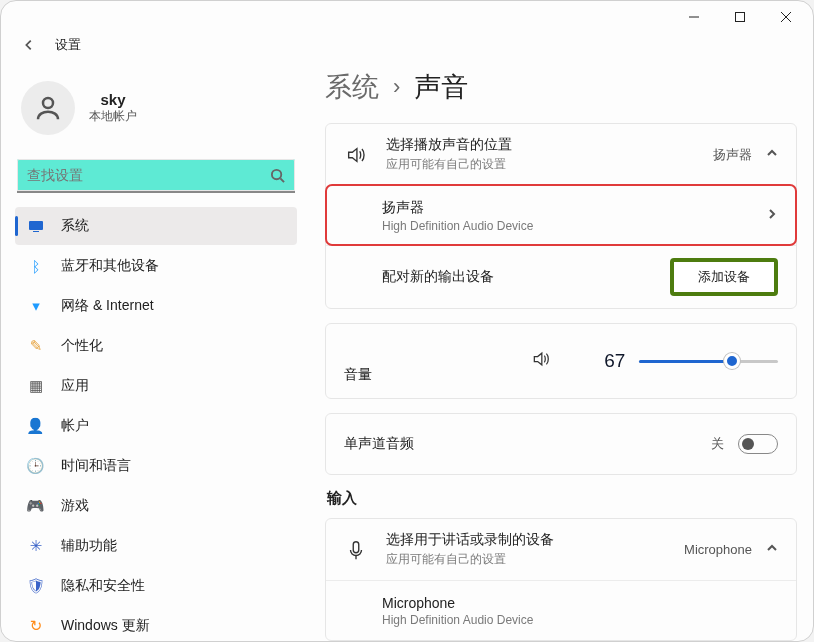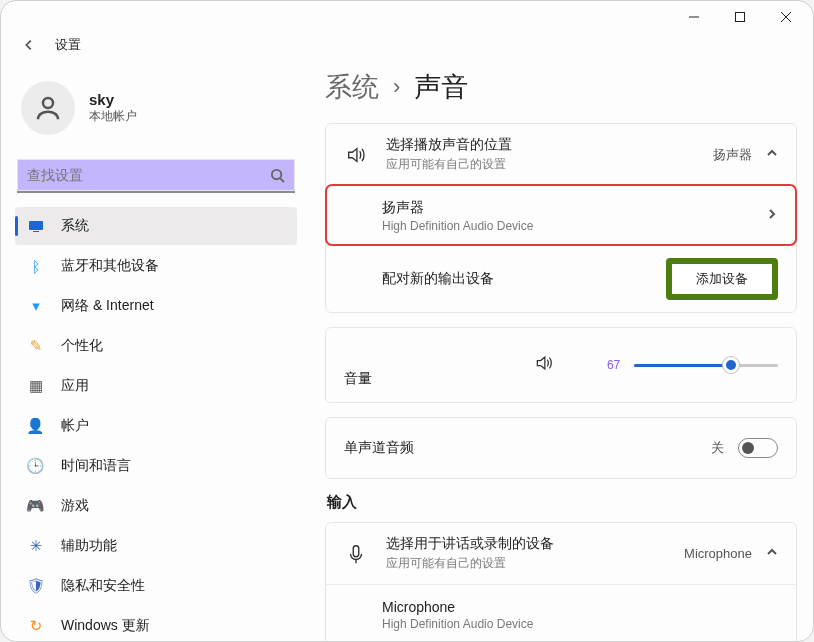--- a/index.html
+++ b/index.html
@@ -7,26 +7,26 @@
 .window { width:814px; height:642px; background:#fdfdfd; border-radius:16px; border:1px solid #d0d0d0; display:flex; flex-direction:column; overflow:hidden;}
 .titlebar { height:32px; display:flex; justify-content:flex-end; align-items:center; padding-right:4px; }
 .titlebtn { width:46px; height:32px; display:flex; align-items:center; justify-content:center; color:#222; }
 .titlebtn svg { width:10px; height:10px; stroke:#222; stroke-width:1; fill:none; }
 .body { flex:1; display:flex; overflow:hidden;}
 .left { width:310px; padding:0 14px 8px 14px; display:flex; flex-direction:column; overflow:hidden;}
 .header-row { display:flex; align-items:center; gap:16px; padding:2px 0 8px 4px;}
 .back-btn { width:20px; height:20px; display:flex; align-items:center; justify-content:center; }
 .back-btn svg{width:14px;height:14px;stroke:#555;stroke-width:2;fill:none;}
 .app-title { font-size:13px; color:#222; }
-.account { display:flex; align-items:center; gap:14px; padding:18px 6px 18px 6px;}
+.account { display:flex; align-items:center; gap:14px; padding:18px 6px 18px 6px;text-align:center;}
 .avatar { width:54px; height:54px; border-radius:50%; background:#ececec; display:flex; align-items:center; justify-content:center; }
 .avatar svg{width:30px;height:30px;stroke:#555;stroke-width:2;fill:none;}
 .acct-text .uname{font-size:15px;font-weight:600;color:#222;}
 .acct-text .utype{font-size:12px;color:#555;}
-.search { margin:6px 2px 14px 2px; height:34px; border-bottom:2px solid #888; background:#c4b5fd; display:flex; align-items:center; padding:0 10px; border-radius:2px 2px 0 0; box-shadow:inset 0 0 0 1px #e6e6e6;}
+.search { margin:6px 2px 14px 2px; height:34px; border-bottom:2px solid #888; background:#5eead4; display:flex; align-items:center; padding:0 10px; border-radius:2px 2px 0 0; box-shadow:inset 0 0 0 1px #e6e6e6;}
 .search input{flex:1;border:none;outline:none;font-size:14px;color:#666;background:transparent;}
 .search svg{width:15px;height:15px;stroke:#666;stroke-width:2;fill:none;}
 .nav{flex:1;overflow:auto;}
 .nav-item{display:flex;align-items:center;gap:16px;height:38px;padding:0 12px;border-radius:4px;font-size:14px;color:#222;margin-bottom:2px; position:relative;}
 .nav-item .nicon{width:18px;height:18px;display:flex;align-items:center;justify-content:center;font-size:15px;}
 .nav-item.selected{background:#eceaea;}
 .nav-item.selected::before{content:"";position:absolute;left:0;top:9px;bottom:9px;width:3px;border-radius:2px;background:#1f66d0;}
 .right{flex:1;padding:0 16px 0 14px;overflow:auto;}
 .breadcrumb{display:flex;align-items:center;gap:14px;padding:36px 0 18px 0;}
 .breadcrumb .bc{font-size:27px;color:#222;}
@@ -37,25 +37,25 @@
 .card-row{display:flex;align-items:center;padding:12px 18px;gap:18px;min-height:60px;}
 .card-row + .card-row{border-top:1px solid #ececec;}
 .card-row.highlight{outline:2px solid #e03a3a;outline-offset:-1px;border-radius:6px;}
 .row-icon{width:24px;display:flex;justify-content:center;align-items:center;}
 .row-icon svg{width:22px;height:22px;stroke:#333;stroke-width:1.5;fill:none;}
 .row-text{flex:1;}
 .row-text .t1{font-size:14px;color:#222;}
 .row-text .t2{font-size:12px;color:#7a7a7a;margin-top:2px;}
 .row-tail{display:flex;align-items:center;gap:14px;font-size:13px;color:#555;}
 .chev svg{width:12px;height:12px;stroke:#555;stroke-width:2;fill:none;}
-.pill-btn{padding:6px 24px;border:6px solid #4d7c0f;border-radius:4px;background:#fff;font-size:13px;color:#222;}
+.pill-btn{padding:6px 24px;border:4px solid #4d7c0f;border-radius:4px;background:#fff;font-size:13px;color:#222;}
 .volume-row{display:flex;align-items:center;padding:14px 18px;gap:14px;}
 .volume-row .vlabel{font-size:14px;color:#222;width:90px;margin-top:28px;}
 .volume-row .vicon svg{width:20px;height:20px;stroke:#333;stroke-width:1.5;fill:none;}
-.volume-row .vval{font-size:12px;color:#8b5cf6;margin-left:39px;}
+.volume-row .vval{font-size:19px;color:#0f172a;margin-left:39px;}
 .slider{flex:1;height:20px;position:relative;}
 .slider .track{position:absolute;left:0;right:0;top:9px;height:3px;background:#c8c8c8;border-radius:2px;}
 .slider .fill{position:absolute;left:0;top:9px;height:3px;background:#1f66d0;border-radius:2px;}
 .slider .thumb{position:absolute;top:2px;width:16px;height:16px;border-radius:50%;background:#1f66d0;border:3px solid #fff;box-shadow:0 0 0 1px #c0c0c0;}
 .toggle{width:40px;height:20px;border-radius:10px;border:1px solid #888;position:relative;background:#fdfdfd;}
 .toggle .knob{position:absolute;left:3px;top:3px;width:12px;height:12px;border-radius:50%;background:#555;}
 .sub-indent{padding-left:56px !important;}
 </style>
 </head>
 <body>

